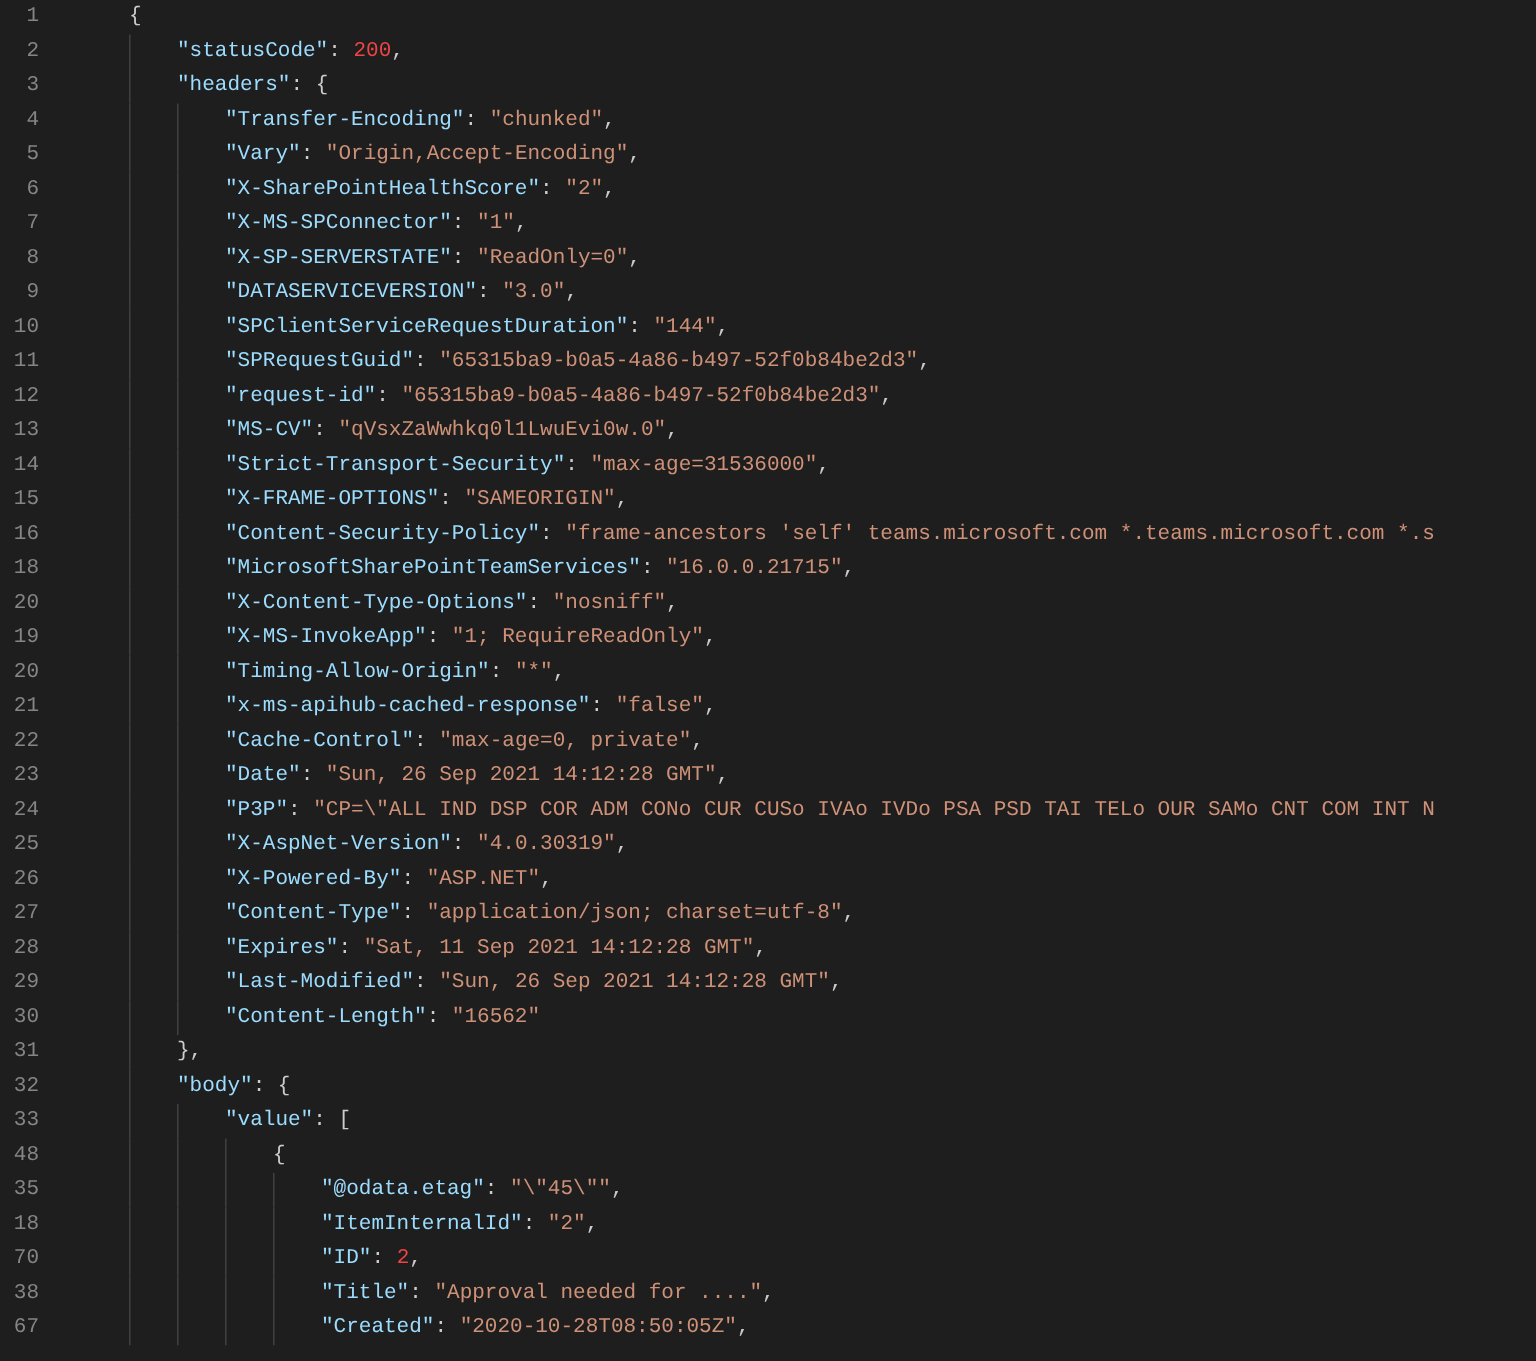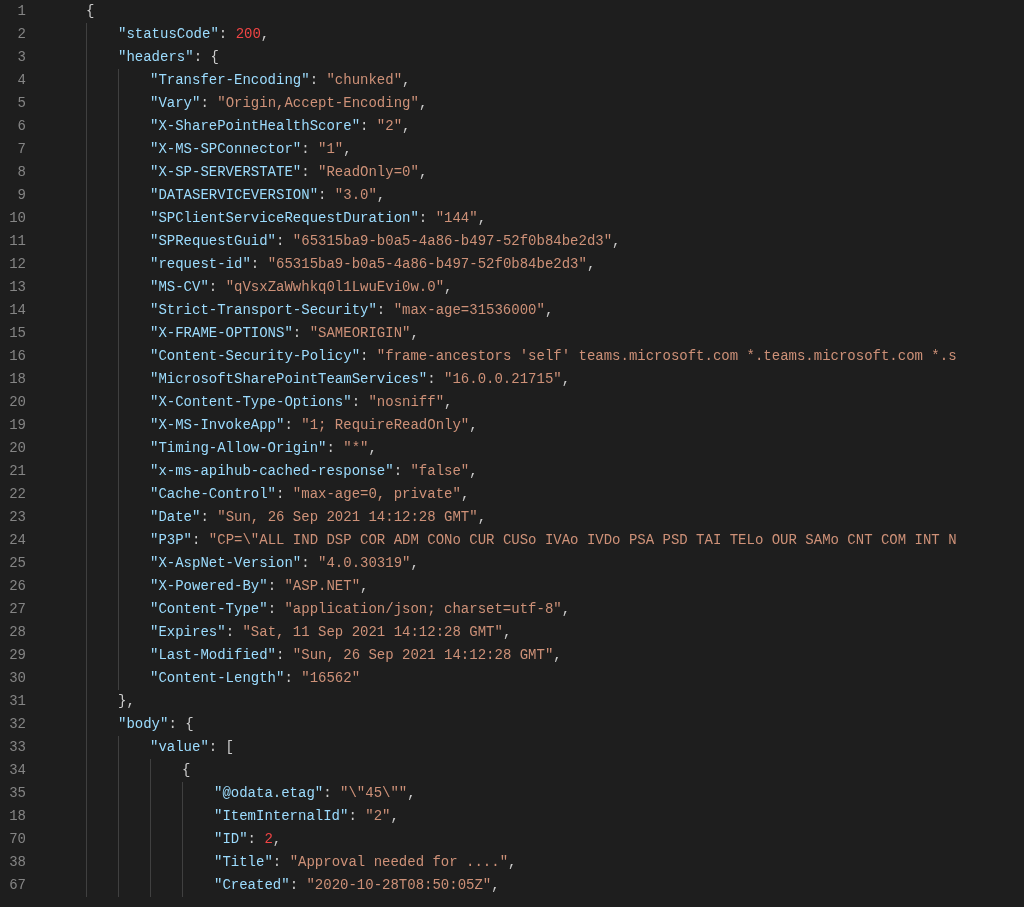--- a/index.html
+++ b/index.html
@@ -77,21 +77,21 @@
       <div class="line">24</div>
       <div class="line">25</div>
       <div class="line">26</div>
       <div class="line">27</div>
       <div class="line">28</div>
       <div class="line">29</div>
       <div class="line">30</div>
       <div class="line">31</div>
       <div class="line">32</div>
       <div class="line">33</div>
-      <div class="line">34</div>
+      <div class="line">48</div>
       <div class="line">35</div>
       <div class="line">18</div>
       <div class="line">70</div>
       <div class="line">38</div>
       <div class="line">67</div>
     </div>
   <div class="lines" id="lines">
       <div class="line"><span class="tab"></span><span class="brace">{</span></div>
       <div class="line"><span class="tab"></span><span class="tab"><span class="indent-guide"></span></span><span class="key">"statusCode"</span><span class="punc">: </span><span class="num">200</span><span class="punc">,</span></div>
       <div class="line"><span class="tab"></span><span class="tab"><span class="indent-guide"></span></span><span class="key">"headers"</span><span class="punc">: {</span></div>

